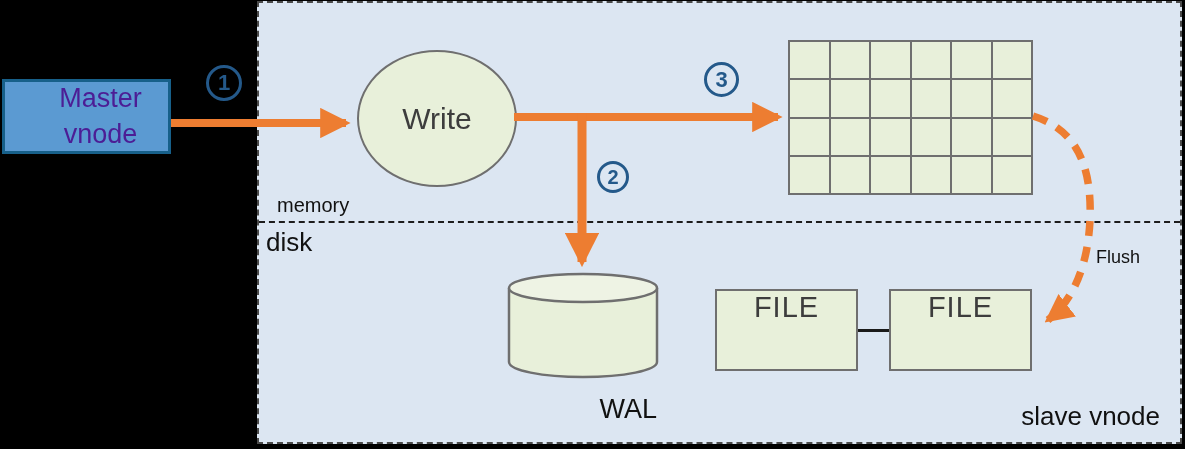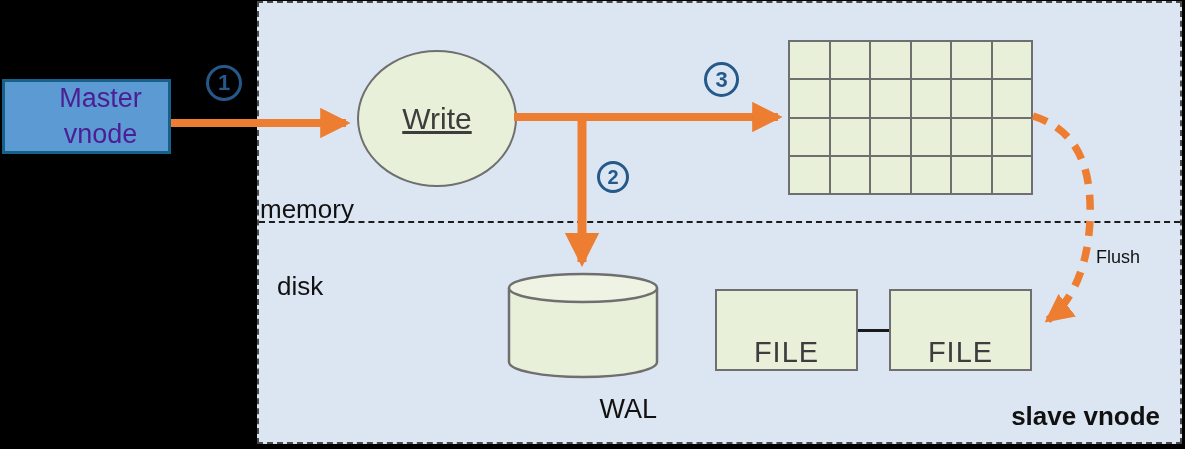--- a/index.html
+++ b/index.html
@@ -20,21 +20,21 @@
     background:#5b9ad2;border:3px solid #17608a;
     color:#4c1d95;font-size:27px;line-height:1.32;
     display:flex;align-items:center;justify-content:center;text-align:center;padding-left:28px;
   }
   .master .lbl{width:110px;}
   
   .write-ellipse{
     left:357px;top:50px;width:160px;height:137px;box-sizing:border-box;
     background:#e8f0da;border:2.5px solid #6f6f6f;border-radius:50%;
     display:flex;align-items:center;justify-content:center;
-    color:#3d3d3d;font-size:30px;text-decoration:underline;
+    color:#3d3d3d;font-size:30px;
   }
   
   .memgrid{
     left:788px;top:40px;width:245px;height:155px;box-sizing:border-box;
     background:#6f6f6f;border:2px solid #6f6f6f;
     display:grid;gap:2px;
   }
   .memgrid .cell{background:#e8f0da;}
   
   .step{
@@ -43,30 +43,30 @@
     font-size:22px;font-weight:600;background:transparent;
   }
   .step1{left:206px;top:65px;width:36px;height:36px;}
   .step2{left:597px;top:161px;width:32px;height:32px;font-size:20px;}
   .step3{left:704px;top:62px;width:35px;height:35px;}
   
   .separator{
     left:259px;top:221px;width:921px;height:0;
     border-top:2.5px dashed #1c1c1c;
   }
-  .lbl-memory{left:260px;top:194px;font-size:26px;color:#111;}
-  .lbl-disk{left:277px;top:227px;font-size:26px;color:#111;margin-top:44px;}
+  .lbl-memory{left:277px;top:194px;font-size:20px;color:#111;}
+  .lbl-disk{left:266px;top:227px;font-size:26px;color:#111;}
   .lbl-wal{left:509px;top:394px;width:148px;text-align:right;font-size:27px;color:#111;}
   .lbl-flush{left:1096px;top:247px;font-size:18px;color:#111;}
-  .lbl-slave{right:25px;top:401px;font-size:26px;color:#111;font-weight:bold;}
+  .lbl-slave{right:25px;top:401px;font-size:26px;color:#111;}
   
   .filebox{
     top:289px;width:143px;height:82px;box-sizing:border-box;
     background:#e8f0da;border:2.5px solid #6f6f6f;
-    display:flex;align-items:flex-end;justify-content:center;
+    display:flex;align-items:flex-start;justify-content:center;
     color:#3d3d3d;font-size:29px;letter-spacing:1px;
   }
   .file1{left:715px;}
   .file2{left:889px;}
   .file-connector{left:858px;top:329px;width:31px;height:2.5px;background:#1a1a1a;}
   
   .connector-layer{left:0;top:0;pointer-events:none;}
 </style>
 </head>
 <body>

